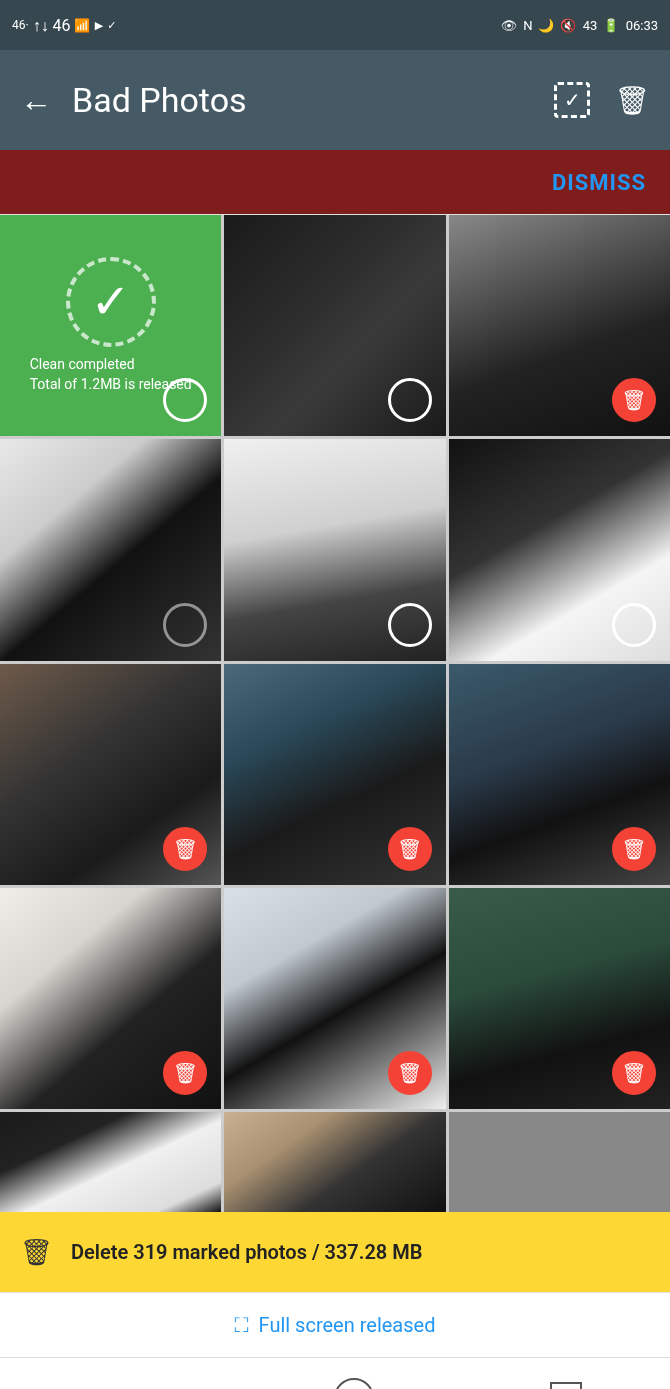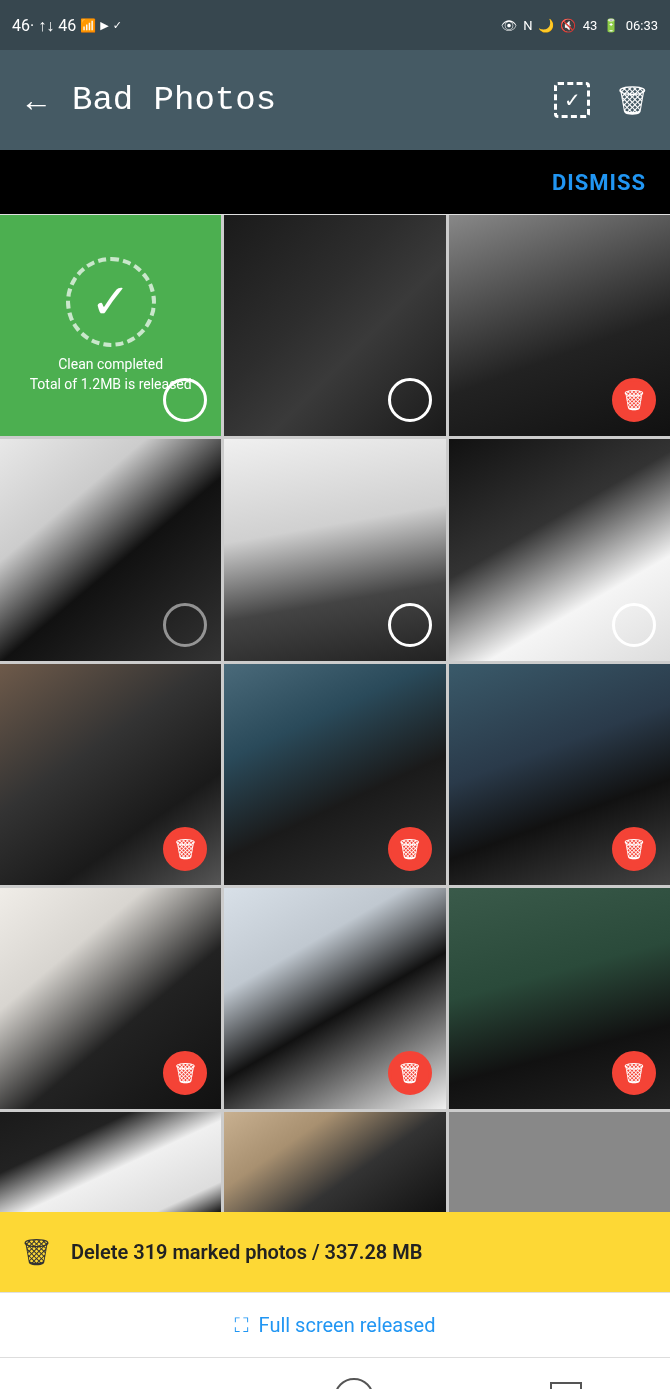--- a/index.html
+++ b/index.html
@@ -49,21 +49,20 @@
     }
     .app-bar-left {
       display: flex;
       align-items: center;
       gap: 20px;
     }
     .app-bar-title {
       color: white;
       font-size: 34px;
       font-weight: 400;
-      font-family: Liberation Mono, monospace;
     }
     .back-arrow {
       color: white;
       font-size: 32px;
       cursor: pointer;
     }
     .app-bar-right {
       display: flex;
       align-items: center;
       gap: 24px;
@@ -85,21 +84,21 @@
     }
     .trash-icon-bar {
       color: white;
       font-size: 28px;
     }
 
     
     .dismiss-banner {
       width: 100%;
       height: 65px;
-      background: #000000;
+      background: #7f1d1d;
       display: flex;
       align-items: center;
       justify-content: flex-end;
       padding: 0 24px;
       border-bottom: 1px solid #e0e0e0;
     }
     .dismiss-btn {
       color: #2196F3;
       font-size: 22px;
       font-weight: 700;
@@ -168,21 +167,21 @@
       justify-content: center;
     }
     .green-cell .checkmark {
       color: white;
       font-size: 48px;
       line-height: 1;
     }
     .green-cell .clean-text {
       color: white;
       font-size: 14px;
-      text-align: center;
+      text-align: left;
       line-height: 1.4;
     }
 
     
     .delete-bar {
       width: 100%;
       height: 80px;
       background: #FDD835;
       display: flex;
       align-items: center;
@@ -260,21 +259,21 @@
     .photo-cell.partial {
       height: 100px;
       aspect-ratio: unset;
     }
   </style>
 </head>
 <body>
 
 <div class="status-bar">
   <div class="status-bar-left">
-    <span style="font-size:16px;text-align:center;">46·</span>
+    <span style="font-size:12px;text-align:center;">46·</span>
     <span style="font-size:16px;">↑↓ 46</span>
     <span>📶</span>
     <span style="font-size:11px;">▶</span>
     <span style="font-size:11px;">✓</span>
   </div>
   <div class="status-bar-right">
     <span>👁</span>
     <span style="font-size:13px;">N</span>
     <span>🌙</span>
     <span>🔇</span>

